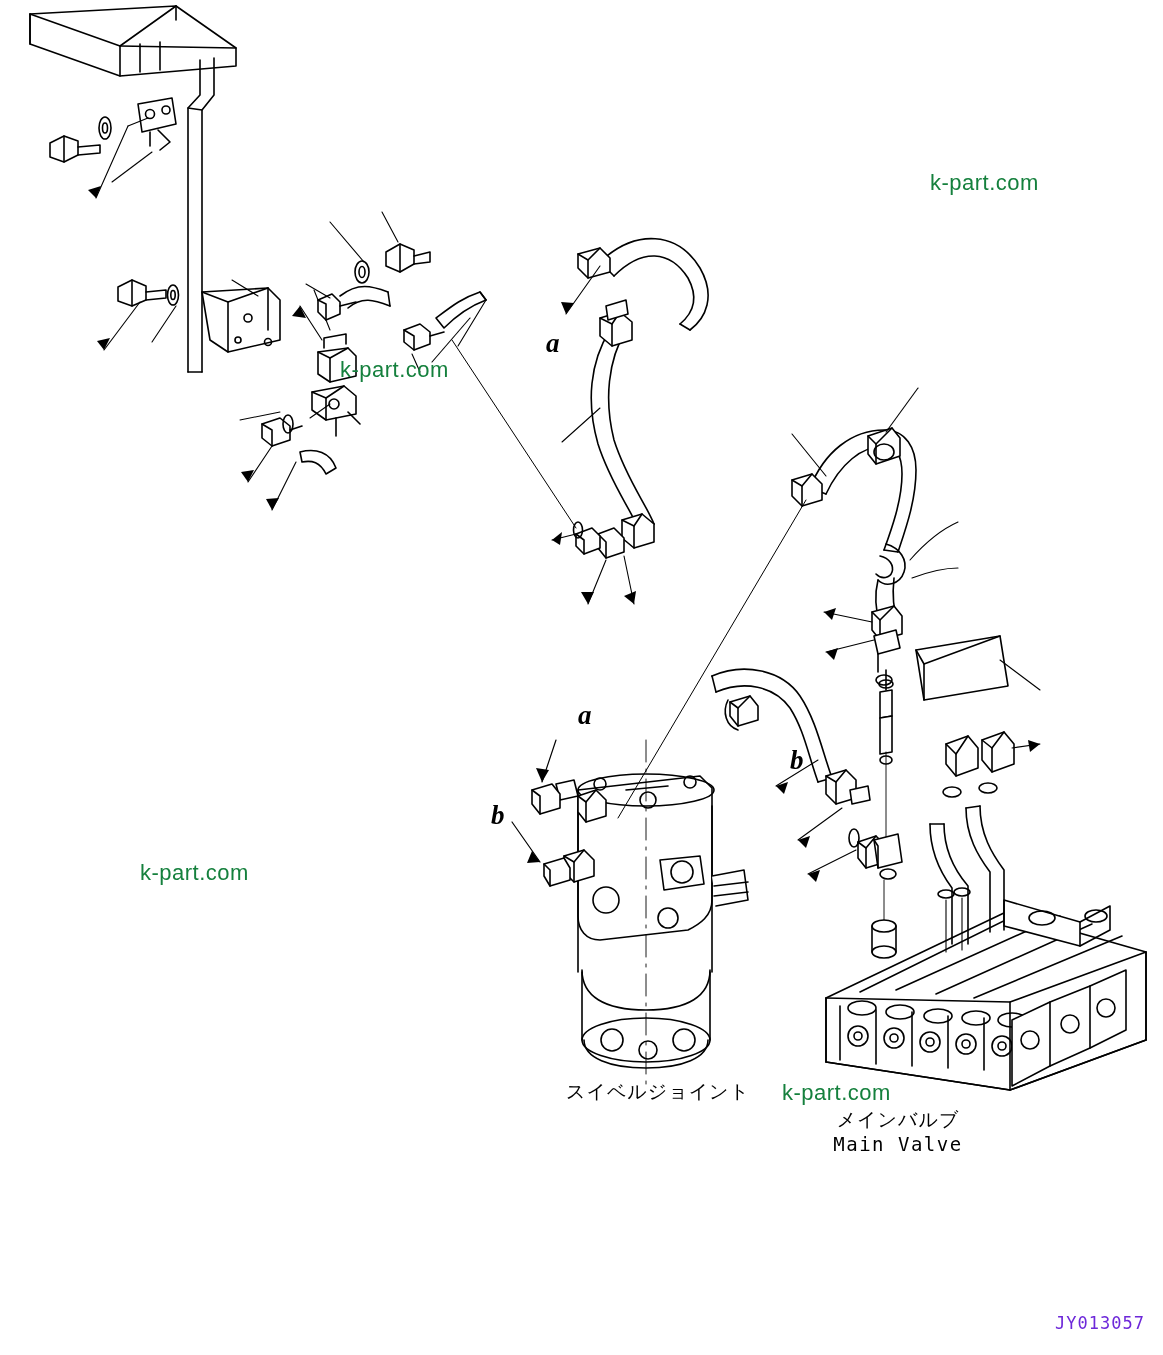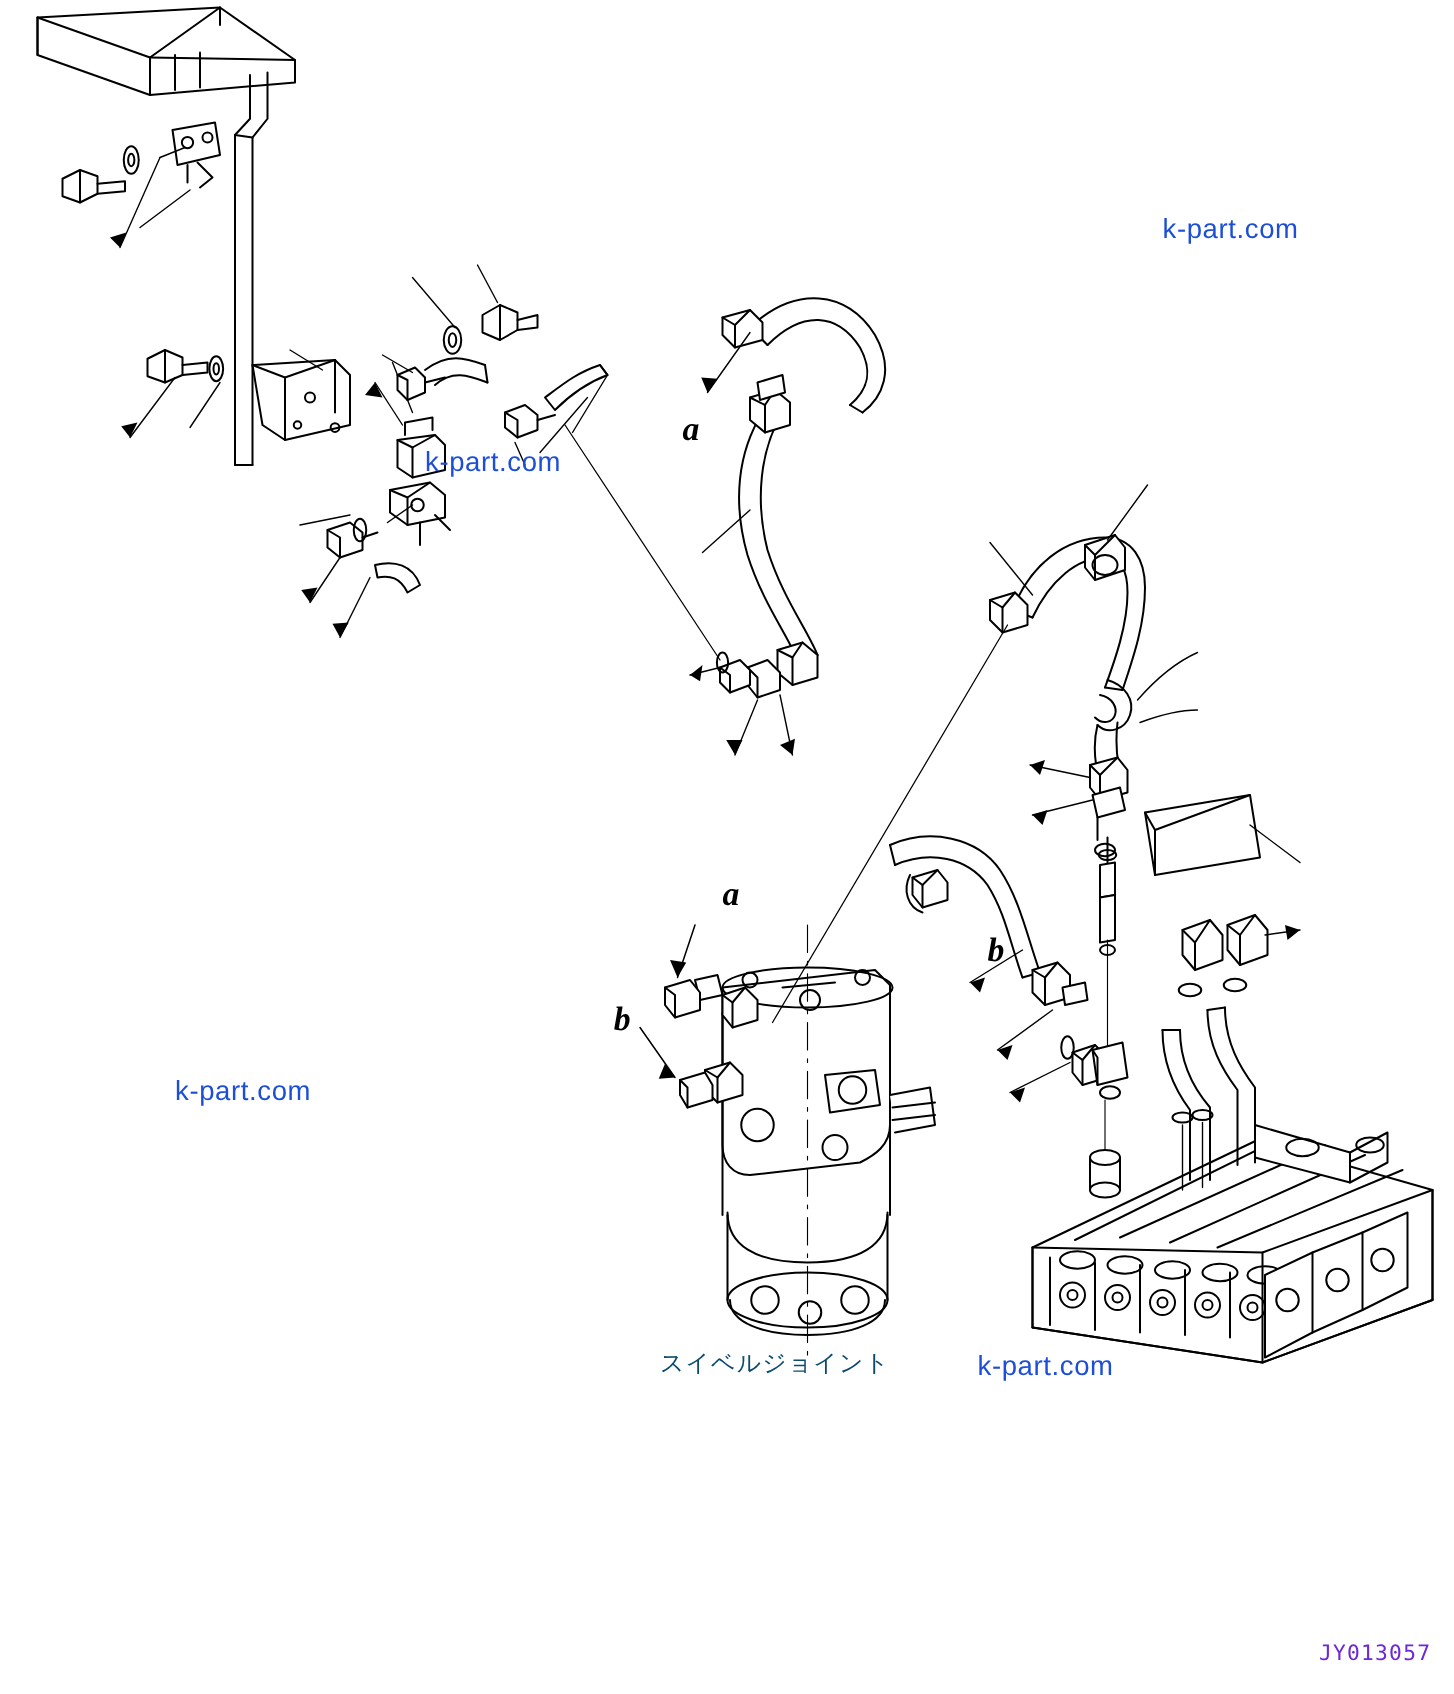--- a/index.html
+++ b/index.html
@@ -19,39 +19,39 @@
   }
   .svg-layer {
     position: absolute;
     left: 0;
     top: 0;
     width: 1163px;
     height: 1355px;
   }
   .wm {
     position: absolute;
-    color: #1d4ed8;
+    color: #15803d;
     font-size: 22px;
     font-family: "Liberation Sans", sans-serif;
     white-space: nowrap;
     letter-spacing: 0.5px;
   }
   .callout {
     position: absolute;
     font-family: "Liberation Serif", serif;
     font-style: italic;
     font-size: 27px;
     font-weight: bold;
     color: #000;
   }
   .cap {
     position: absolute;
-    text-align: left;
+    text-align: center;
     font-family: "DejaVu Sans Mono", monospace;
-    color: #0c4a6e;
+    color: #000000;
     white-space: nowrap;
   }
   .cap .jp {
     display: block;
     font-family: "DejaVu Sans", sans-serif;
     font-size: 19px;
     letter-spacing: 1px;
     line-height: 1.25;
   }
   .cap .en {
@@ -473,16 +473,20 @@
   <div class="wm" style="left:782px; top:1080px;">k-part.com</div>
 
   <div class="callout" style="left:546px; top:328px;">a</div>
   <div class="callout" style="left:578px; top:700px;">a</div>
   <div class="callout" style="left:491px; top:800px;">b</div>
   <div class="callout" style="left:790px; top:745px;">b</div>
 
   <div class="cap" style="left:528px; top:1080px; width:260px;">
     <span class="jp">スイベルジョイント</span>
   </div>
+  <div class="cap" style="left:778px; top:1108px; width:240px;">
+    <span class="jp">メインバルブ</span>
+    <span class="en">Main Valve</span>
+  </div>
 
   <div id="drawing-no">JY013057</div>
 
 </div>
 
 </body></html>

